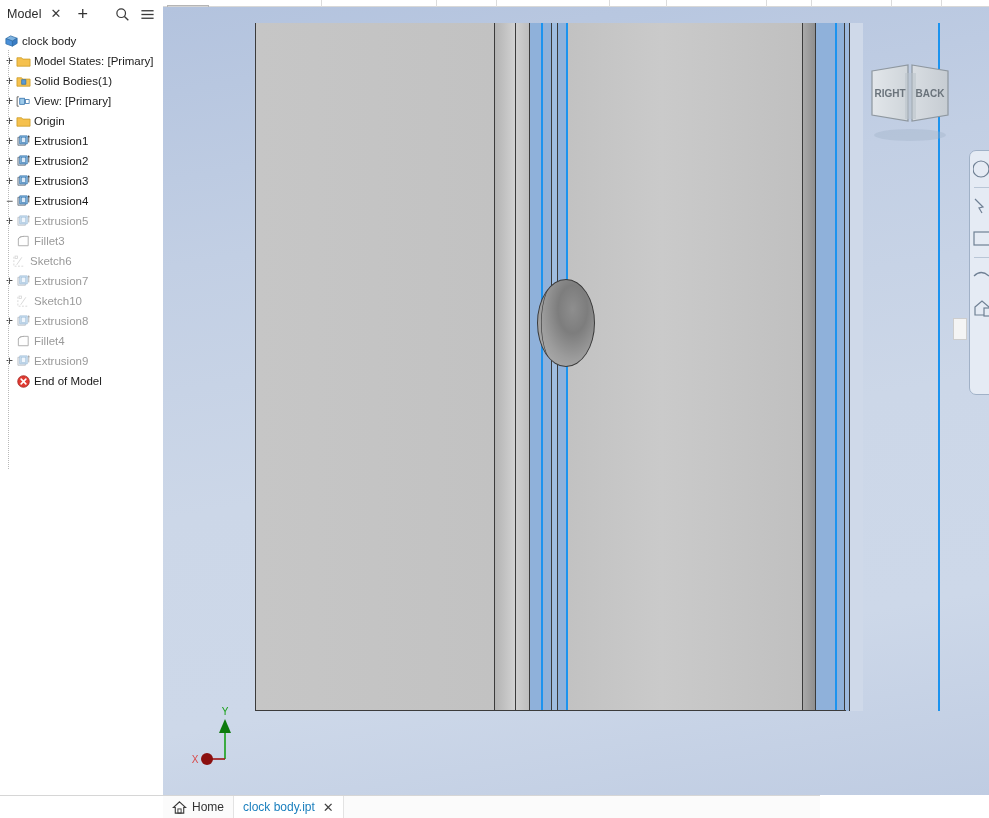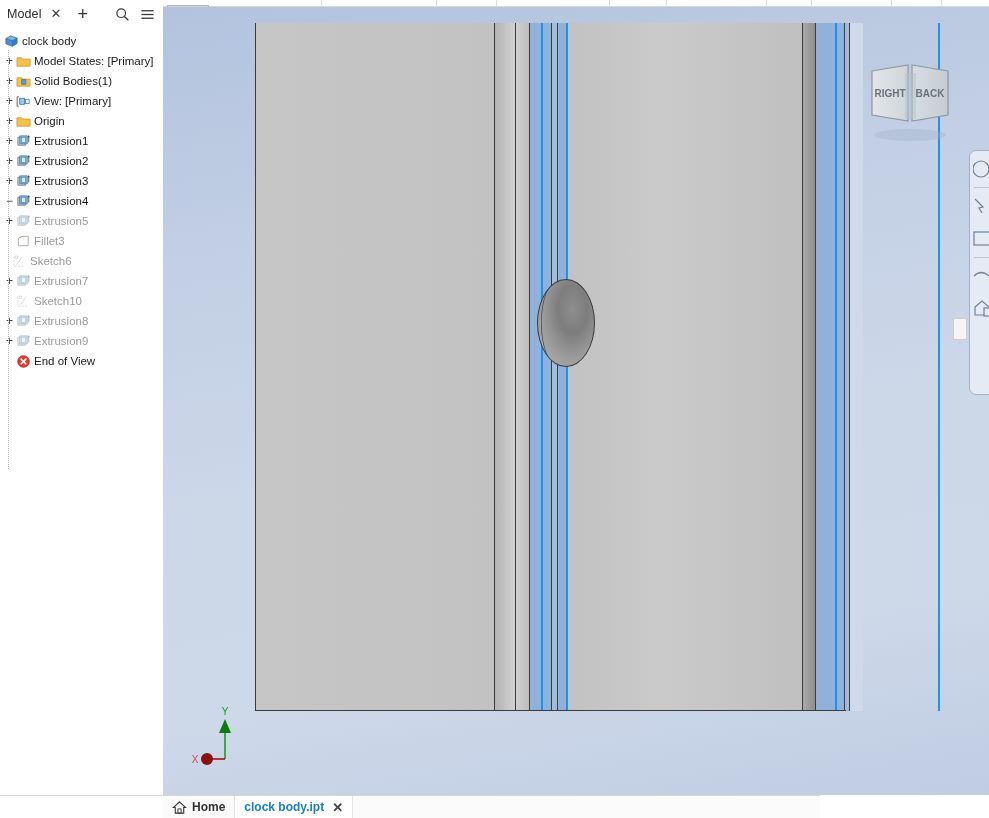--- a/index.html
+++ b/index.html
@@ -221,21 +221,21 @@
 
   
   .triad { position: absolute; left: 22px; top: 696px; width: 60px; height: 66px; }
 
   
   .doctabs {
     position: absolute; left: 0; bottom: 0; width: 820px; height: 23px;
     background: #c2410c;
     border-top: 1px solid #d6d6d6;
     box-sizing: border-box;
-    display: flex; align-items: stretch; font-weight: bold;
+    display: flex; align-items: stretch;
   }
   .doctabs .left-pad { width: 163px; flex: 0 0 auto; background:#ffffff; }
   .dtab {
     display: flex; align-items: center; gap: 5px;
     padding: 0 9px; font-size: 12px; color: #333; cursor: pointer;
     border-right: 1px solid #e3e3e3;
     background: #fbfbfb;
   }
   .dtab.active { background: #ffffff; color: #1a7fbe; }
   .dtab .x { font-size: 13px; color: #444; margin-left: 3px; }
@@ -462,20 +462,30 @@
                 <polygon points="2,3.5 10,3.5 10,12 2,12" fill="#cfd6dd" stroke="#5d6a77" stroke-width=".8"></polygon>
                 <polygon points="4,2 12,2 12,10.5 4,10.5" fill="#8fc0e6" stroke="#2c6ca8" stroke-width=".8"></polygon>
                 <rect x="5.6" y="3.4" width="4.8" height="5.8" fill="#dbeaf7" stroke="#2c6ca8" stroke-width=".6"></rect>
                 <line x1="13.6" y1="2" x2="13.6" y2="9" stroke="#3a3a3a" stroke-width=".9"></line>
                 <polygon points="13.6,1 12.6,3.4 14.6,3.4" fill="#3a3a3a"></polygon>
               </svg>
             </span>
             <span class="lbl">Extrusion8</span>
           </div>
           <div class="node dim" style="padding-left: 4px;">
+            <span class="expander none"></span>
+            <span class="ico" style="opacity: 0.45;">
+              <svg width="15" height="15" viewBox="0 0 16 16">
+                <path d="M2.5 12.5 L2.5 6 Q2.5 2.5 9 2.5 L13 2.5 L13 12.5 Z" fill="#fdfdfd" stroke="#4a4a4a" stroke-width="1"></path>
+                <path d="M2.5 6 Q2.5 2.5 9 2.5" fill="none" stroke="#4a4a4a" stroke-width="1"></path>
+              </svg>
+            </span>
+            <span class="lbl">Fillet4</span>
+          </div>
+          <div class="node dim" style="padding-left: 4px;">
             <span class="expander">+</span>
             <span class="ico" style="opacity: 0.45;">
               <svg width="15" height="15" viewBox="0 0 16 16">
                 <polygon points="2,3.5 10,3.5 10,12 2,12" fill="#cfd6dd" stroke="#5d6a77" stroke-width=".8"></polygon>
                 <polygon points="4,2 12,2 12,10.5 4,10.5" fill="#8fc0e6" stroke="#2c6ca8" stroke-width=".8"></polygon>
                 <rect x="5.6" y="3.4" width="4.8" height="5.8" fill="#dbeaf7" stroke="#2c6ca8" stroke-width=".6"></rect>
                 <line x1="13.6" y1="2" x2="13.6" y2="9" stroke="#3a3a3a" stroke-width=".9"></line>
                 <polygon points="13.6,1 12.6,3.4 14.6,3.4" fill="#3a3a3a"></polygon>
               </svg>
             </span>
@@ -485,21 +495,21 @@
             <span class="expander none"></span>
             <span class="ico">
               <svg width="15" height="15" viewBox="0 0 16 16">
                 <circle cx="8" cy="8" r="6.2" fill="#e03a31" stroke="#9e221c" stroke-width=".8"></circle>
                 <g stroke="#ffffff" stroke-width="1.7" stroke-linecap="round">
                   <line x1="5.5" y1="5.5" x2="10.5" y2="10.5"></line>
                   <line x1="10.5" y1="5.5" x2="5.5" y2="10.5"></line>
                 </g>
               </svg>
             </span>
-            <span class="lbl">End of View</span>
+            <span class="lbl">End of Model</span>
           </div>
         </div>
     <div class="guide" style="top: 22px; height: 420px;"></div>
       </div>
   </div>
 
   <div class="minitool">
     <div class="mt-head"></div>
 
     <div class="mt-btn">

